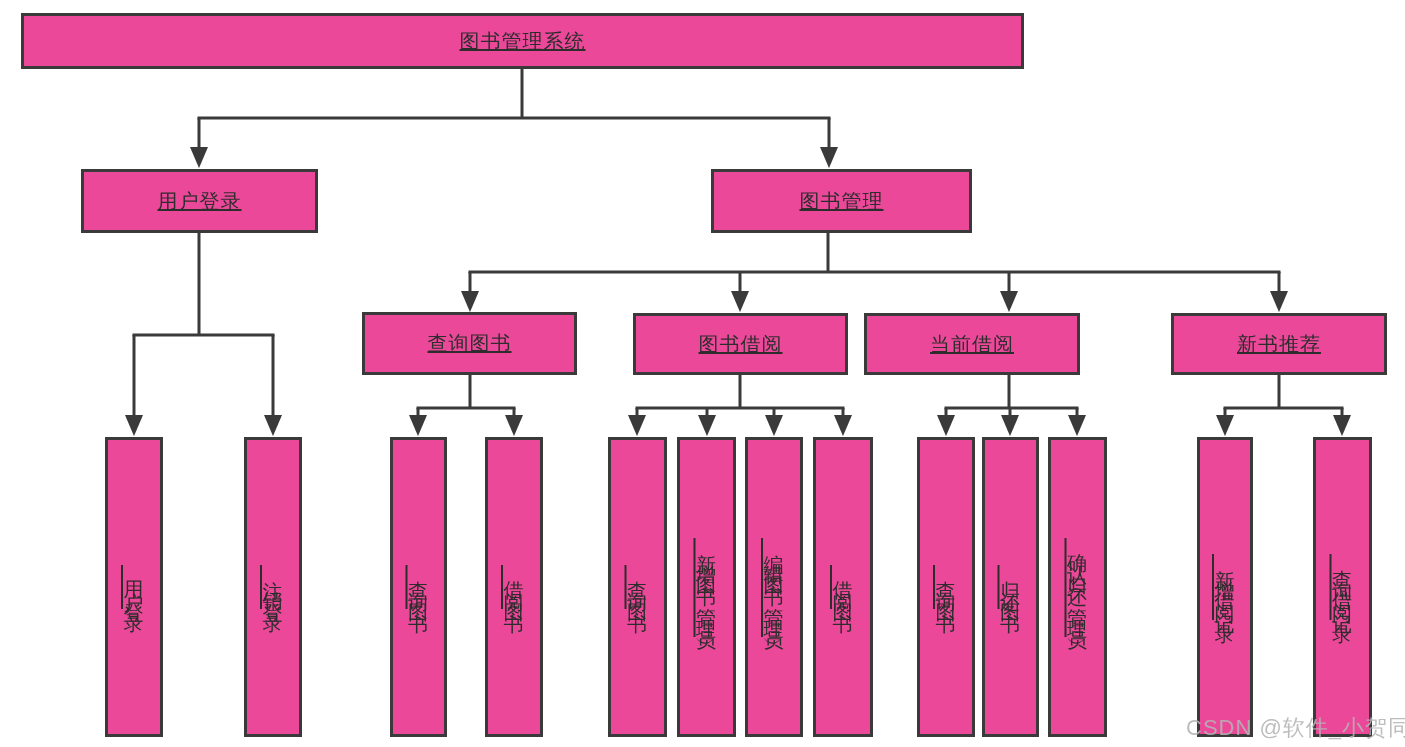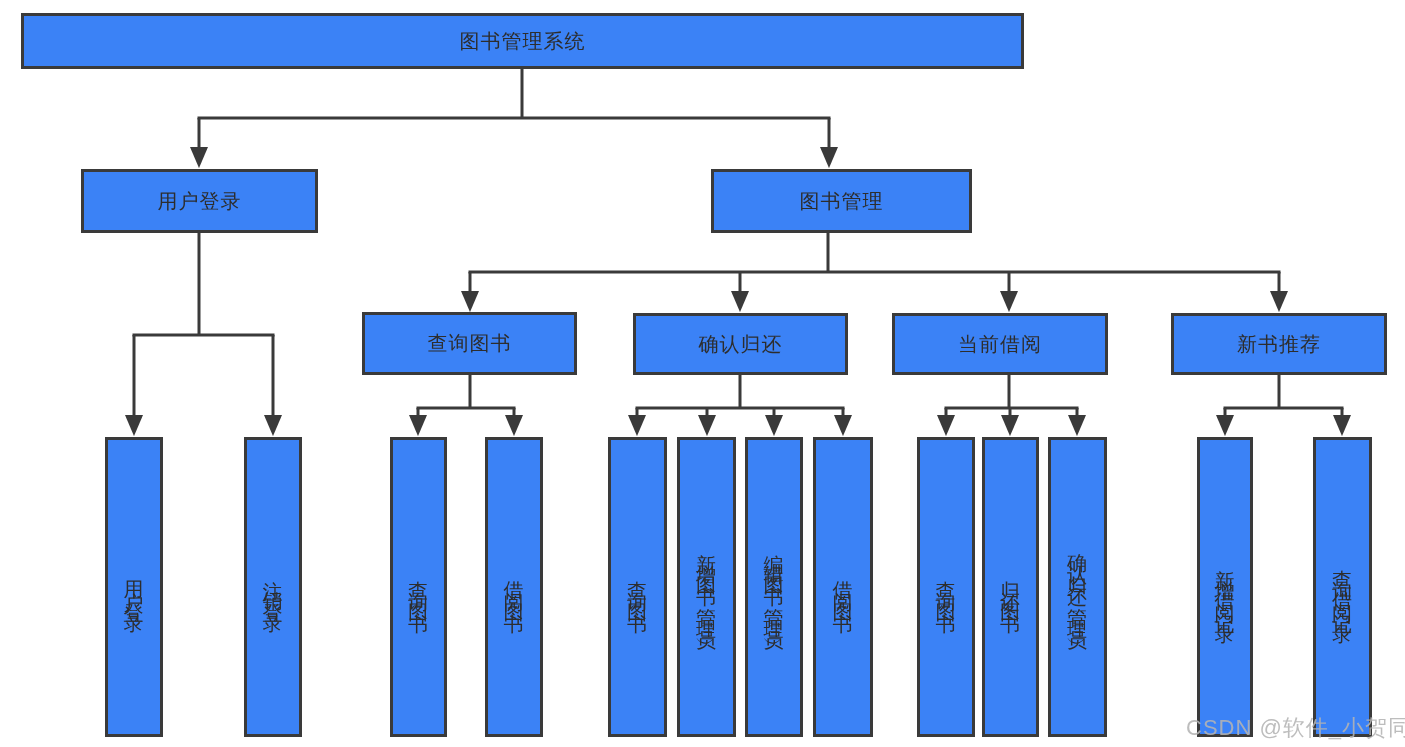--- a/index.html
+++ b/index.html
@@ -18,28 +18,29 @@
     overflow:hidden;
   }
   #connectors{
     position:absolute;left:0;top:0;width:1405px;height:747px;
     color:var(--line);
   }
   .node{
     position:absolute;
     box-sizing:border-box;
     border:3px solid var(--node-border);
-    background:#3b82f6;
+    background:#ec4899;
     display:flex;
     align-items:center;
     justify-content:center;
     color:var(--text);
     font-size:20px;
     letter-spacing:1px;
     z-index:2;
+    text-decoration:underline;
   }
   .v-node{
     writing-mode:vertical-lr;
     text-orientation:mixed;
     letter-spacing:11px;
     line-height:1;
     font-size:20px;
     top:437px;
     height:300px;
     padding:4px 0;
@@ -103,22 +104,22 @@
       <line x1="1342" y1="408" x2="1342" y2="416" marker-end="url(#arrow)"></line>
     </g>
   </svg>
 
   <div class="node" style="left:21px;top:13px;width:1003px;height:56px">图书管理系统</div>
 
   <div class="node" style="left:81px;top:169px;width:237px;height:64px">用户登录</div>
   <div class="node" style="left:711px;top:169px;width:261px;height:64px">图书管理</div>
 
   <div class="node" style="left:362px;top:312px;width:215px;height:63px">查询图书</div>
-  <div class="node" style="left:633px;top:313px;width:215px;height:62px">确认归还</div>
-  <div class="node" style="left:892px;top:313px;width:216px;height:62px">当前借阅</div>
+  <div class="node" style="left:633px;top:313px;width:215px;height:62px">图书借阅</div>
+  <div class="node" style="left:864px;top:313px;width:216px;height:62px">当前借阅</div>
   <div class="node" style="left:1171px;top:313px;width:216px;height:62px">新书推荐</div>
 
   <div class="node v-node" style="left:105px;width:58px">用户登录</div>
   <div class="node v-node" style="left:244px;width:58px">注销登录</div>
 
   <div class="node v-node" style="left:390px;width:57px">查询图书</div>
   <div class="node v-node" style="left:485px;width:58px">借阅图书</div>
 
   <div class="node v-node" style="left:608px;width:59px">查询图书</div>
   <div class="node v-node" style="left:677px;width:59px">新增图书（管理员）</div>

